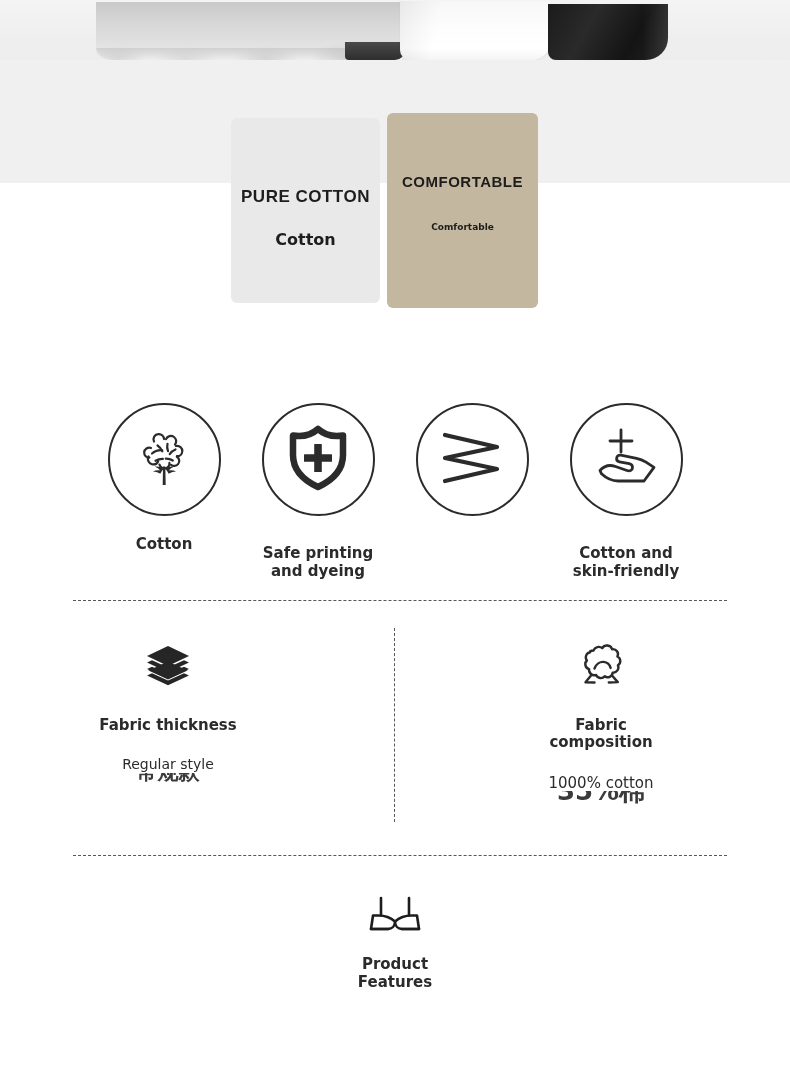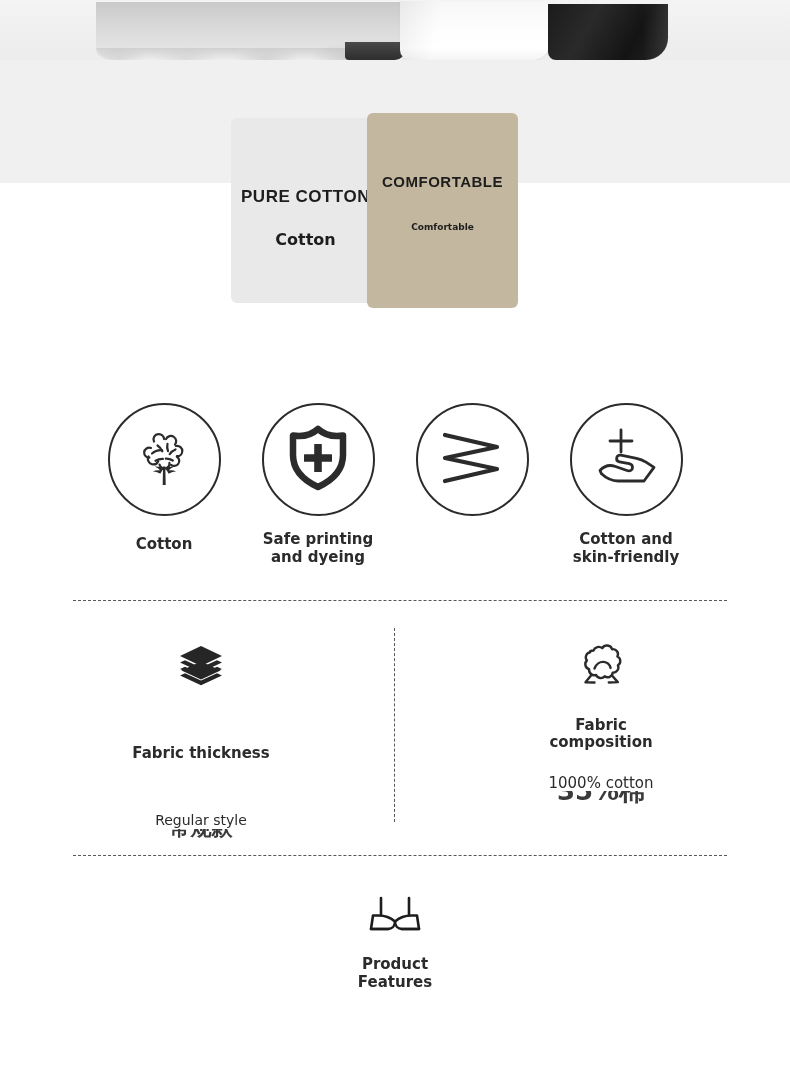--- a/index.html
+++ b/index.html
@@ -107,21 +107,21 @@
     align-items: center;
   }
   .card-pure {
     left: 231px;
     top: 118px;
     width: 149px;
     height: 185px;
     background: #e9e9e9;
   }
   .card-comfort {
-    left: 367px;
+    left: 387px;
     top: 113px;
     width: 151px;
     height: 195px;
     background: #c4b79f;
   }
   .card-title {
     font-family: "Liberation Sans", sans-serif;
     font-weight: 700;
     color: #1d1d1d;
     letter-spacing: 0.5px;
@@ -170,21 +170,21 @@
     width: 113px;
     height: 113px;
     border: 2px solid #2b2b2b;
     border-radius: 50%;
     display: flex;
     align-items: center;
     justify-content: center;
     box-sizing: border-box;
   }
   .feature-label {
-    margin-top: 15px;
+    margin-top: 29px;
     font-size: 15px;
     font-weight: 700;
     text-align: center;
     line-height: 1.18;
     color: #2b2b2b;
     white-space: pre-line;
   }
   .feature-label.single { margin-top: 20px; }
 
   
@@ -207,21 +207,21 @@
   }
 
   
   .spec {
     position: absolute;
     width: 250px;
     display: flex;
     flex-direction: column;
     align-items: center;
   }
-  .spec-left  { left: 76px;  top: 643px; gap: 28px; }
+  .spec-left  { left: 43px;  top: 643px; }
   .spec-right { left: 476px; top: 643px; }
   .spec-icon { height: 52px; display:flex; align-items:center; justify-content:center; }
   .spec-title {
     margin-top: 22px;
     font-size: 15px;
     font-weight: 700;
     text-align: center;
     line-height: 1.15;
     color: #2b2b2b;
     white-space: pre-line;

